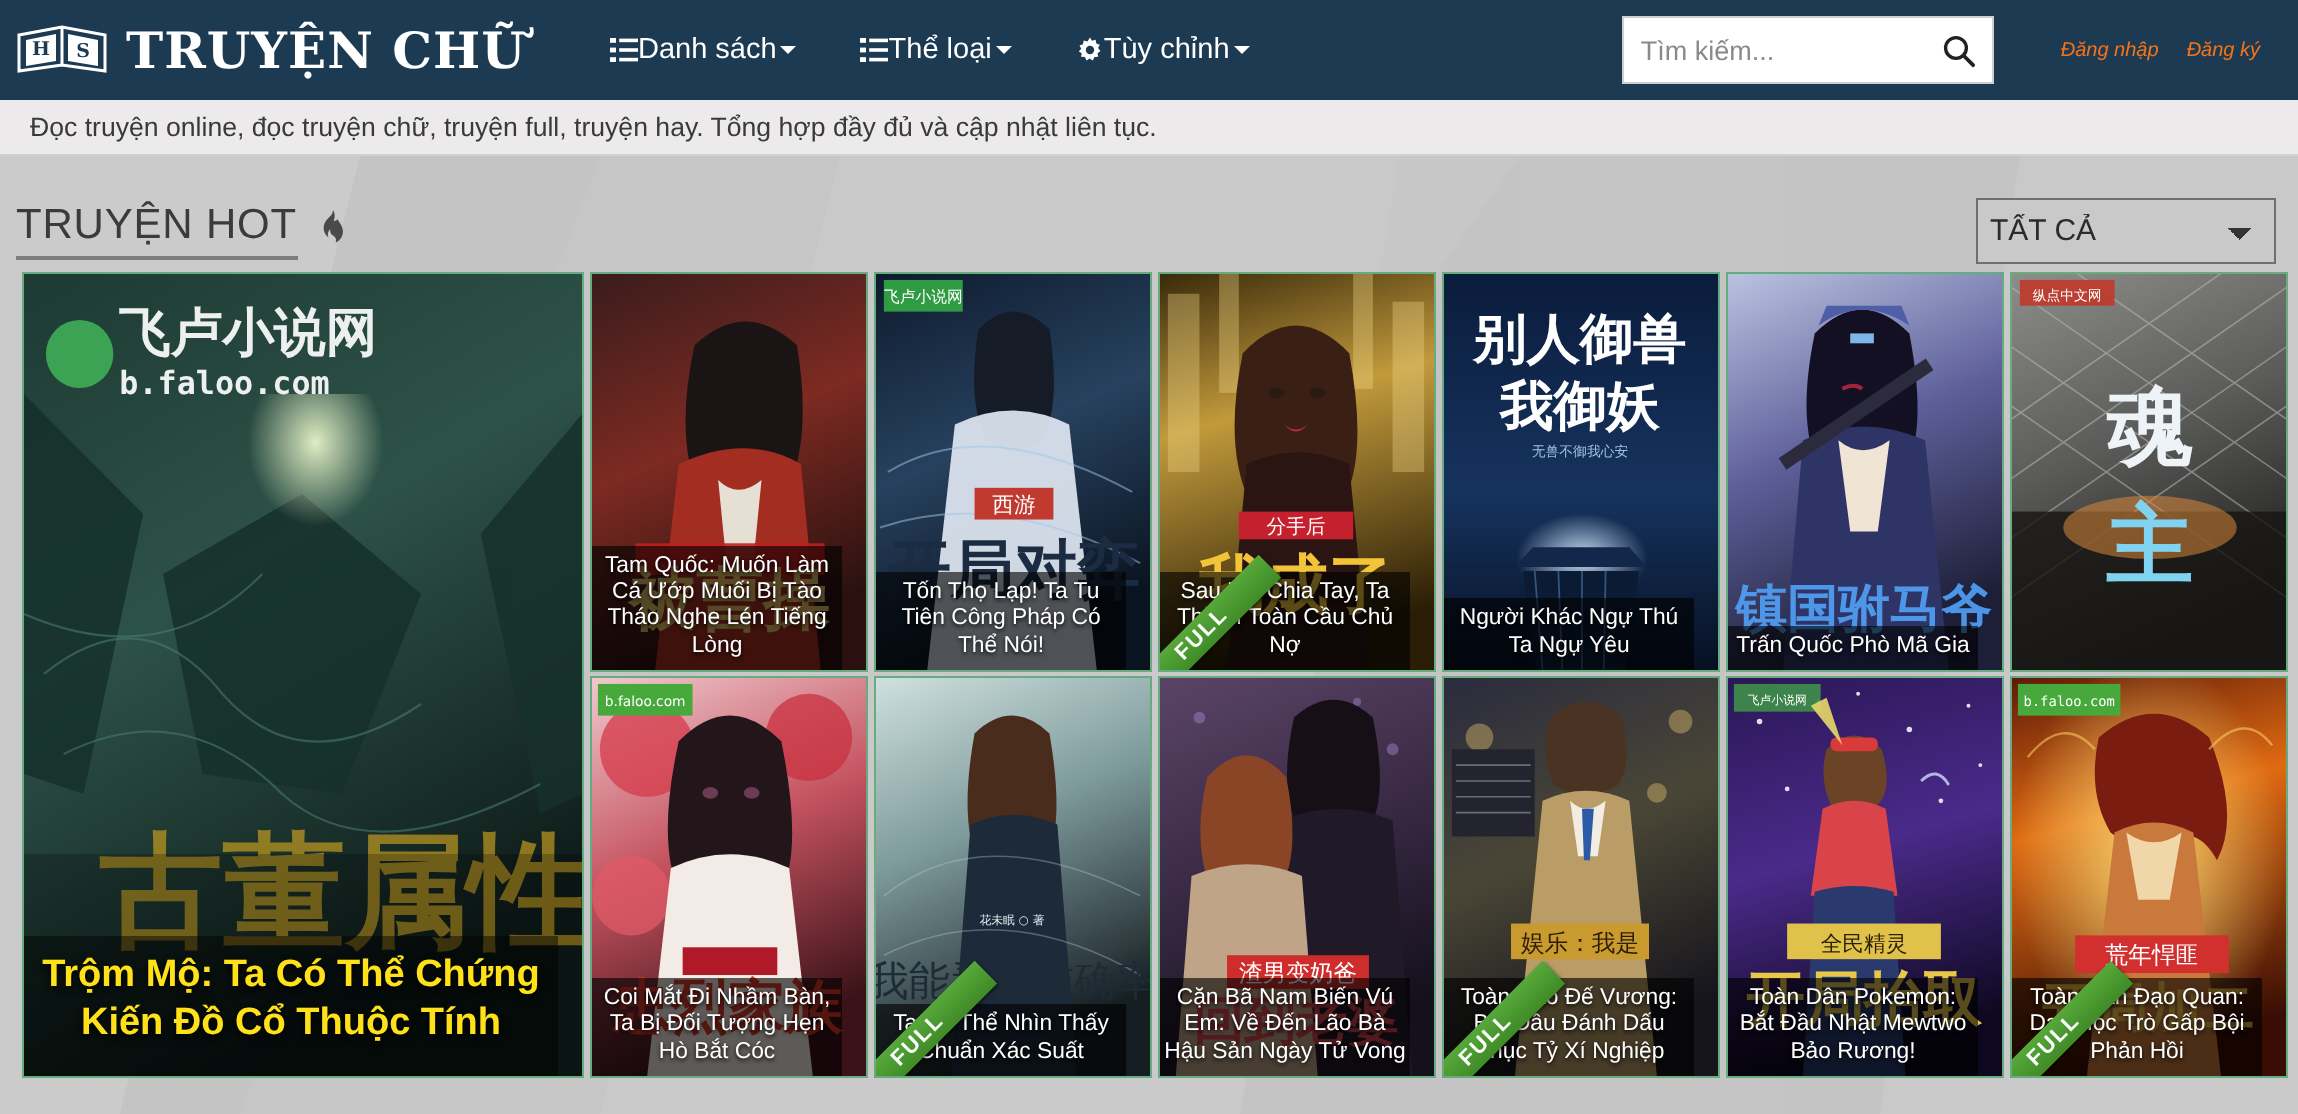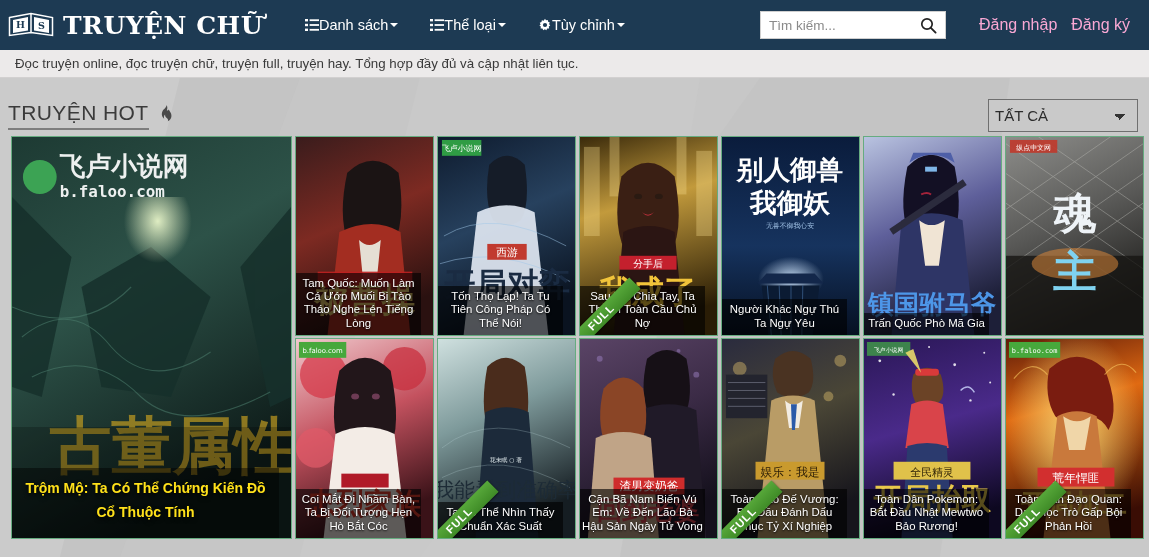--- a/index.html
+++ b/index.html
@@ -52,21 +52,21 @@
   }
 
   .nav-right {
     margin-left: auto;
     display: flex; align-items: center; gap: 0;
   }
   .search-box {
     display: flex; align-items: center;
     background: #ffffff;
     border: 1px solid #cfcfcf;
-    height: 28px;
+    height: 34px;
     width: 186px;
     margin-right: 26px;
   }
   .search-box input {
     border: none; outline: none;
     flex: 1;
     height: 100%;
     padding: 0 8px;
     font-size: 13.5px;
     font-family: "Liberation Sans", sans-serif;
@@ -75,25 +75,26 @@
     min-width: 0;
   }
   .search-box input::placeholder { color: #8a8a8a; }
   .search-btn {
     background: transparent; border: none;
     width: 34px; height: 100%;
     display: flex; align-items: center; justify-content: center;
     cursor: pointer;
   }
   .auth-link {
-    color: #f9a8d4;
-    font-size: 16px;
+    color: #f97316;
+    font-size: 10px;
     cursor: pointer;
     padding: 6px 7px;
     white-space: nowrap;
+    font-style: italic;
   }
 
   
   .tagline {
     height: 28px;
     background: #eceaea;
     border-bottom: 1px solid #d2d0d0;
     display: flex; align-items: center;
     padding-left: 15px;
     font-size: 13.3px;
@@ -170,21 +171,21 @@
     background: rgba(0,0,0,0.62);
     color: #ffffff;
     font-size: 11.4px;
     line-height: 13.3px;
     text-align: center;
     padding: 4px 2px 5px;
     z-index: 4;
     text-shadow: 0 1px 2px rgba(0,0,0,0.9);
   }
   .card.featured .card-title {
-    font-size: 14px;
+    font-size: 19px;
     line-height: 24px;
     color: #ffe11a;
     font-weight: bold;
     padding: 8px 6px 14px;
     background: rgba(0,0,0,0.45);
     text-shadow: 0 2px 4px rgba(0,0,0,1);
   }
 
   
   .ribbon {

